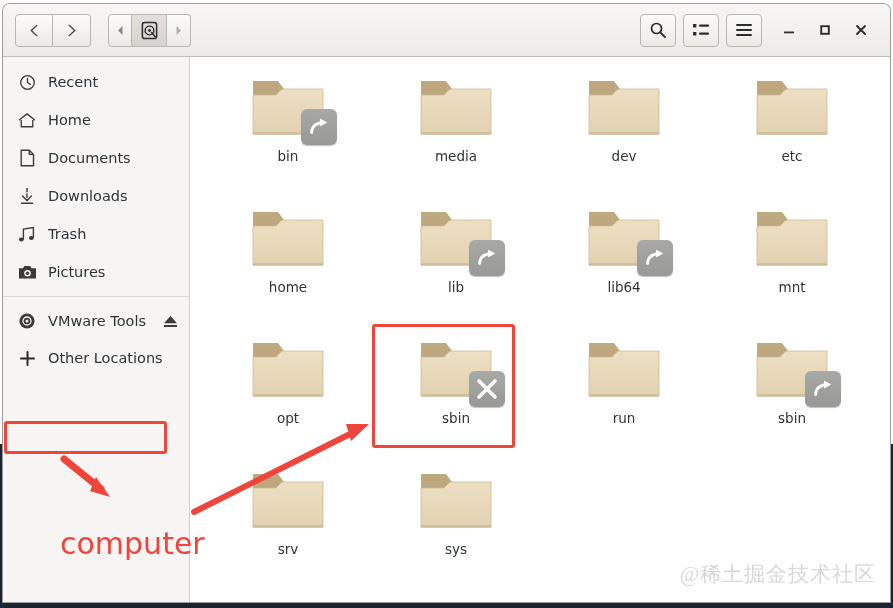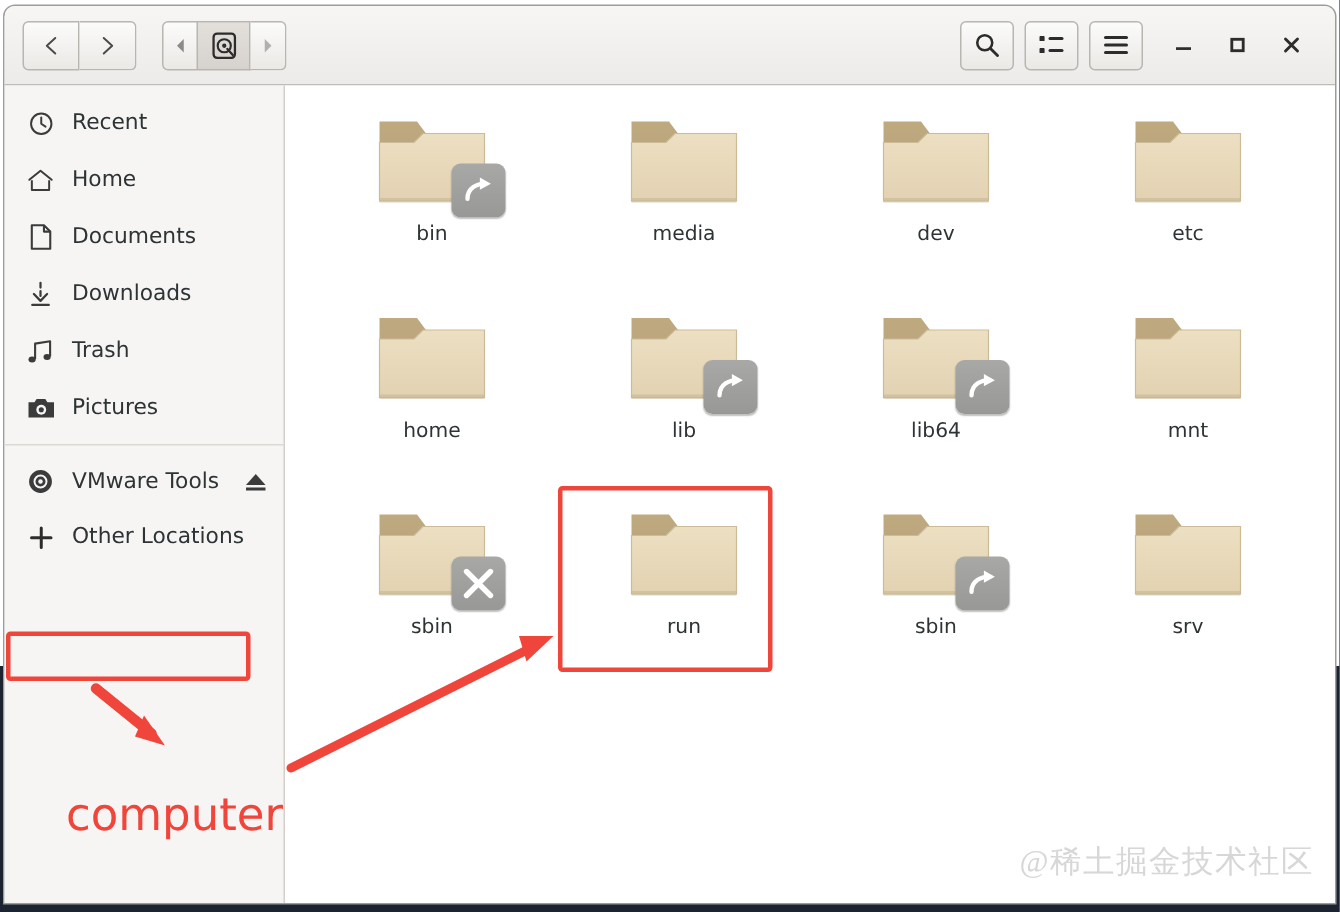--- a/index.html
+++ b/index.html
@@ -502,20 +502,39 @@
                       <stop offset="1" stop-color="#b3a07c"></stop>
     </linearGradient>
     <linearGradient id="gFront" x1="0" y1="0" x2="0" y2="1">
       <stop offset="0" stop-color="#eddfc2"></stop>
                       <stop offset="1" stop-color="#e2d2b2"></stop>
     </linearGradient>
   </defs>
   <path d="M8 10 H33 L39 18 H78 V58 H8 Z" fill="url(#gBack)"></path>
   <path d="M8 24 H31 L37 18 H78 V63 H8 Z" fill="url(#gFront)" stroke="#cdbb98" stroke-width="0.8"></path>
   <rect x="8" y="61" width="70" height="3" fill="#c6b492" opacity=".55"></rect>
+</svg></div>
+              <div class="flabel">opt</div>
+            </div>
+            <div class="fileitem">
+              <div class="ficon">
+<svg width="86" height="72" viewBox="0 0 86 72">
+  <defs>
+    <linearGradient id="gBack" x1="0" y1="0" x2="0" y2="1">
+      <stop offset="0" stop-color="#bfa97f"></stop>
+                      <stop offset="1" stop-color="#b3a07c"></stop>
+    </linearGradient>
+    <linearGradient id="gFront" x1="0" y1="0" x2="0" y2="1">
+      <stop offset="0" stop-color="#eddfc2"></stop>
+                      <stop offset="1" stop-color="#e2d2b2"></stop>
+    </linearGradient>
+  </defs>
+  <path d="M8 10 H33 L39 18 H78 V58 H8 Z" fill="url(#gBack)"></path>
+  <path d="M8 24 H31 L37 18 H78 V63 H8 Z" fill="url(#gFront)" stroke="#cdbb98" stroke-width="0.8"></path>
+  <rect x="8" y="61" width="70" height="3" fill="#c6b492" opacity=".55"></rect>
 </svg><div class="emblem">
 <svg width="24" height="24" viewBox="0 0 24 24">
   <path d="M4 4 L20 20 M20 4 L4 20" stroke="#ffffff" stroke-width="3.6" stroke-linecap="round"></path>
 </svg>
                 </div></div>
               <div class="flabel">sbin</div>
             </div>
             <div class="fileitem">
               <div class="ficon">
 <svg width="86" height="72" viewBox="0 0 86 72">
@@ -571,20 +590,39 @@
       <stop offset="0" stop-color="#eddfc2"></stop>
                       <stop offset="1" stop-color="#e2d2b2"></stop>
     </linearGradient>
   </defs>
   <path d="M8 10 H33 L39 18 H78 V58 H8 Z" fill="url(#gBack)"></path>
   <path d="M8 24 H31 L37 18 H78 V63 H8 Z" fill="url(#gFront)" stroke="#cdbb98" stroke-width="0.8"></path>
   <rect x="8" y="61" width="70" height="3" fill="#c6b492" opacity=".55"></rect>
 </svg></div>
               <div class="flabel">srv</div>
             </div>
+            <div class="fileitem">
+              <div class="ficon">
+<svg width="86" height="72" viewBox="0 0 86 72">
+  <defs>
+    <linearGradient id="gBack" x1="0" y1="0" x2="0" y2="1">
+      <stop offset="0" stop-color="#bfa97f"></stop>
+                      <stop offset="1" stop-color="#b3a07c"></stop>
+    </linearGradient>
+    <linearGradient id="gFront" x1="0" y1="0" x2="0" y2="1">
+      <stop offset="0" stop-color="#eddfc2"></stop>
+                      <stop offset="1" stop-color="#e2d2b2"></stop>
+    </linearGradient>
+  </defs>
+  <path d="M8 10 H33 L39 18 H78 V58 H8 Z" fill="url(#gBack)"></path>
+  <path d="M8 24 H31 L37 18 H78 V63 H8 Z" fill="url(#gFront)" stroke="#cdbb98" stroke-width="0.8"></path>
+  <rect x="8" y="61" width="70" height="3" fill="#c6b492" opacity=".55"></rect>
+</svg></div>
+              <div class="flabel">sys</div>
+            </div>
           </div>
         <div class="watermark">@稀土掘金技术社区</div>
       </div>
     </div>
   </div>
 
   <div class="anno redbox" style="left:4px; top:421px; width:163px; height:33px;"></div>
 
   <div class="anno redbox" style="left:372px; top:324px; width:143px; height:124px;"></div>
 
@@ -594,14 +632,14 @@
       <line x1="64" y1="459" x2="101" y2="489" stroke="#f0453a" stroke-width="7" stroke-linecap="round"></line>
       <polygon points="110,497 90,491 96,477" fill="#f0453a"></polygon>
     </g>
 
     <g>
       <line x1="194" y1="512" x2="356" y2="431" stroke="#f0453a" stroke-width="6" stroke-linecap="round"></line>
       <polygon points="369,424 346,424 351,441" fill="#f0453a"></polygon>
     </g>
   </svg>
 
-  <div class="anno-text" style="left:44px; top:526px;">computer</div>
+  <div class="anno-text" style="left:60px; top:526px;">computer</div>
 </div>
 
 </body></html>

